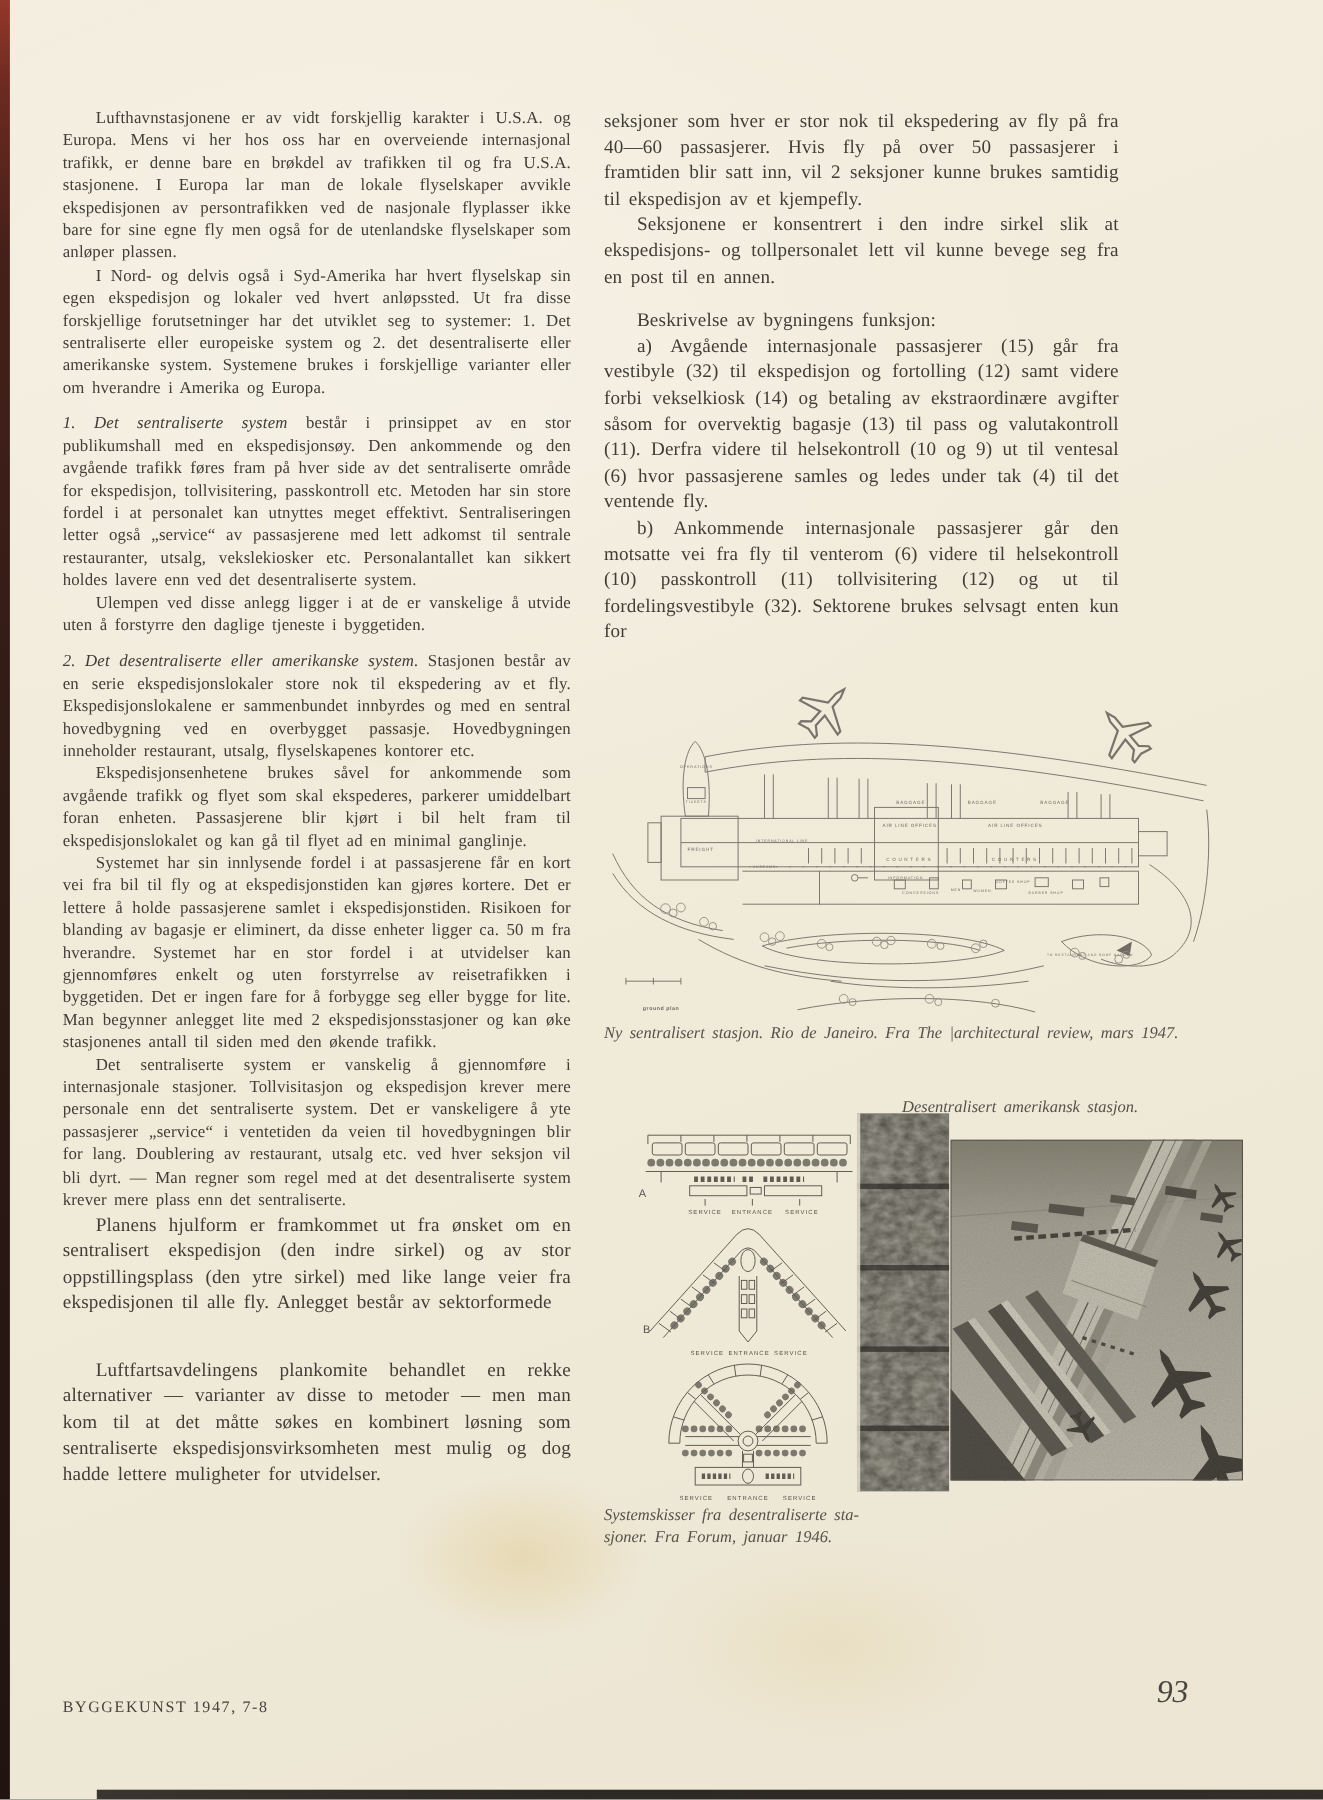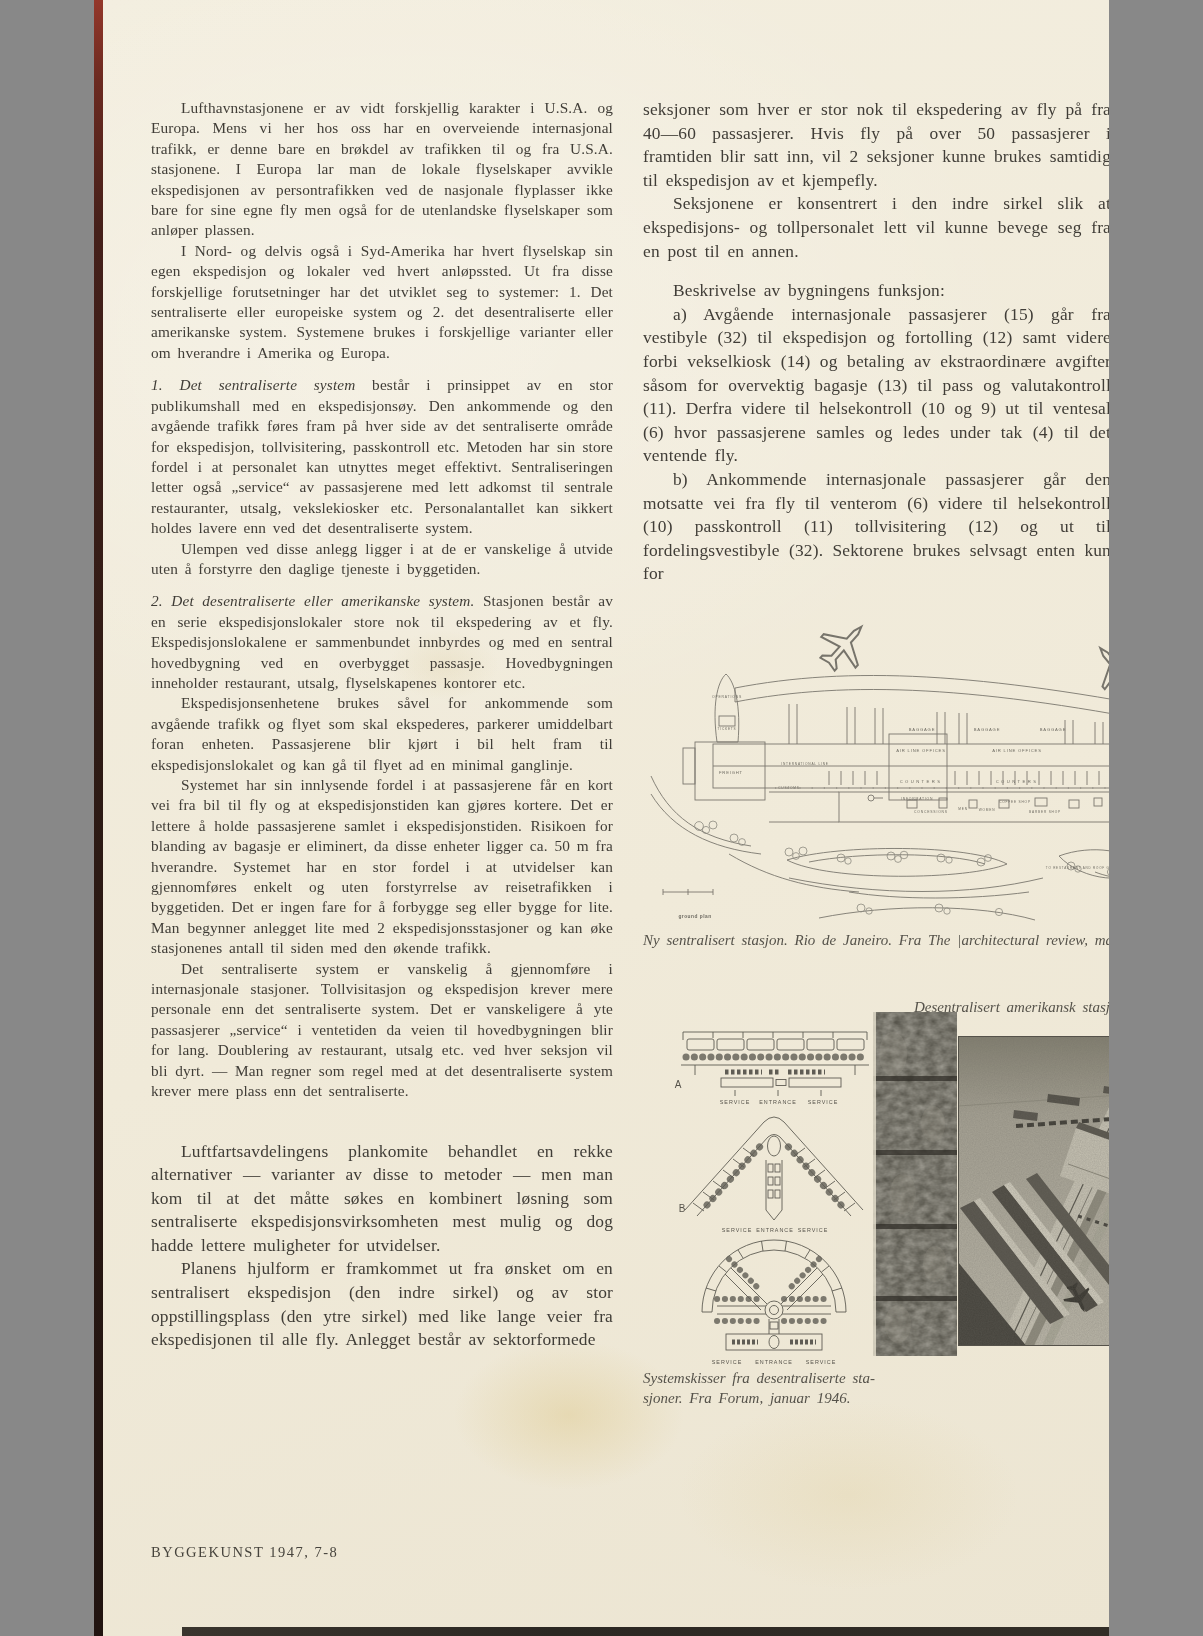--- a/index.html
+++ b/index.html
@@ -1,17 +1,17 @@
 <!DOCTYPE html>
 <html><head>
 <meta charset="utf-8">
 <style>
   html,body{margin:0;padding:0;background:#888;}
   .page{
-    position:relative;width:1015px;height:1636px;margin:0 auto;
+    position:relative;width:1203px;height:1636px;margin:0 auto;
     background:
       radial-gradient(ellipse 900px 600px at 30% 20%, rgba(255,255,255,0.25), rgba(255,255,255,0) 70%),
       linear-gradient(160deg,#f3eedf 0%,#f0ead9 55%,#ece5d2 100%);
     overflow:hidden;
     font-family:"Liberation Serif", serif;
     color:#403d37;
   }
   .edge-left{position:absolute;left:0;top:0;width:9px;height:100%;
     background:linear-gradient(180deg,#94372a 0%,#6b2a20 5%,#45201a 14%,#2e1b15 45%,#271712 75%,#211410 100%);}
   .edge-bottom{position:absolute;left:88px;right:0;bottom:0;height:9px;background:linear-gradient(90deg,#3a352e,#2c2823 40%,#332e27);}
@@ -60,22 +60,22 @@
 
   <div class="col col-left">
     <p class="sm ind">Lufthavnstasjonene er av vidt forskjellig karakter i U.S.A. og Europa. Mens vi her hos oss har en overveiende internasjonal trafikk, er denne bare en brøkdel av trafikken til og fra U.S.A. stasjonene. I Europa lar man de lokale flyselskaper avvikle ekspedisjonen av persontrafikken ved de nasjonale flyplasser ikke bare for sine egne fly men også for de utenlandske flyselskaper som anløper plassen.</p>
     <p class="sm ind">I Nord- og delvis også i Syd-Amerika har hvert flyselskap sin egen ekspedisjon og lokaler ved hvert anløpssted. Ut fra disse forskjellige forutsetninger har det utviklet seg to systemer: 1. Det sentraliserte eller europeiske system og 2. det desentraliserte eller amerikanske system. Systemene brukes i forskjellige varianter eller om hverandre i Amerika og Europa.</p>
     <p class="sm gap12"><span class="lead">1. Det sentraliserte system</span><span> består i prinsippet av en stor publikumshall med en ekspedisjonsøy. Den ankommende og den avgående trafikk føres fram på hver side av det sentraliserte område for ekspedisjon, tollvisitering, passkontroll etc. Metoden har sin store fordel i at personalet kan utnyttes meget effektivt. Sentraliseringen letter også „service“ av passasjerene med lett adkomst til sentrale restauranter, utsalg, vekslekiosker etc. Personalantallet kan sikkert holdes lavere enn ved det desentraliserte system.</span></p>
     <p class="sm ind">Ulempen ved disse anlegg ligger i at de er vanskelige å utvide uten å forstyrre den daglige tjeneste i byggetiden.</p>
     <p class="sm gap12"><span class="lead">2. Det desentraliserte eller amerikanske system.</span><span> Stasjonen består av en serie ekspedisjonslokaler store nok til ekspedering av et fly. Ekspedisjonslokalene er sammenbundet innbyrdes og med en sentral hovedbygning ved en overbygget passasje. Hovedbygningen inneholder restaurant, utsalg, flyselskapenes kontorer etc.</span></p>
     <p class="sm ind">Ekspedisjonsenhetene brukes såvel for ankommende som avgående trafikk og flyet som skal ekspederes, parkerer umiddelbart foran enheten. Passasjerene blir kjørt i bil helt fram til ekspedisjonslokalet og kan gå til flyet ad en minimal ganglinje.</p>
     <p class="sm ind">Systemet har sin innlysende fordel i at passasjerene får en kort vei fra bil til fly og at ekspedisjonstiden kan gjøres kortere. Det er lettere å holde passasjerene samlet i ekspedisjonstiden. Risikoen for blanding av bagasje er eliminert, da disse enheter ligger ca. 50 m fra hverandre. Systemet har en stor fordel i at utvidelser kan gjennomføres enkelt og uten forstyrrelse av reisetrafikken i byggetiden. Det er ingen fare for å forbygge seg eller bygge for lite. Man begynner anlegget lite med 2 ekspedisjonsstasjoner og kan øke stasjonenes antall til siden med den økende trafikk.</p>
     <p class="sm ind">Det sentraliserte system er vanskelig å gjennomføre i internasjonale stasjoner. Tollvisitasjon og ekspedisjon krever mere personale enn det sentraliserte system. Det er vanskeligere å yte passasjerer „service“ i ventetiden da veien til hovedbygningen blir for lang. Doublering av restaurant, utsalg etc. ved hver seksjon vil bli dyrt. — Man regner som regel med at det desentraliserte system krever mere plass enn det sentraliserte.</p>
+    <p class="lg ind">Planens hjulform er framkommet ut fra ønsket om en sentralisert ekspedisjon (den indre sirkel) og av stor oppstillingsplass (den ytre sirkel) med like lange veier fra ekspedisjonen til alle fly. Anlegget består av sektorformede</p>
     <p class="lg ind gap36">Luftfartsavdelingens plankomite behandlet en rekke alternativer — varianter av disse to metoder — men man kom til at det måtte søkes en kombinert løsning som sentraliserte ekspedisjonsvirksomheten mest mulig og dog hadde lettere muligheter for utvidelser.</p>
-    <p class="lg ind">Planens hjulform er framkommet ut fra ønsket om en sentralisert ekspedisjon (den indre sirkel) og av stor oppstillingsplass (den ytre sirkel) med like lange veier fra ekspedisjonen til alle fly. Anlegget består av sektorformede</p>
   </div>
 
   <div class="col col-right">
     <p class="lg">seksjoner som hver er stor nok til ekspedering av fly på fra 40—60 passasjerer. Hvis fly på over 50 passasjerer i framtiden blir satt inn, vil 2 seksjoner kunne brukes samtidig til ekspedisjon av et kjempefly.</p>
     <p class="lg ind">Seksjonene er konsentrert i den indre sirkel slik at ekspedisjons- og tollpersonalet lett vil kunne bevege seg fra en post til en annen.</p>
     <p class="lg ind gap16">Beskrivelse av bygningens funksjon:</p>
     <p class="lg ind">a) Avgående internasjonale passasjerer (15) går fra vestibyle (32) til ekspedisjon og fortolling (12) samt videre forbi vekselkiosk (14) og betaling av ekstraordinære avgifter såsom for overvektig bagasje (13) til pass og valutakontroll (11). Derfra videre til helsekontroll (10 og 9) ut til ventesal (6) hvor passasjerene samles og ledes under tak (4) til det ventende fly.</p>
     <p class="lg ind">b) Ankommende internasjonale passasjerer går den motsatte vei fra fly til venterom (6) videre til helsekontroll (10) passkontroll (11) tollvisitering (12) og ut til fordelingsvestibyle (32). Sektorene brukes selvsagt enten kun for</p>
   </div>
 

